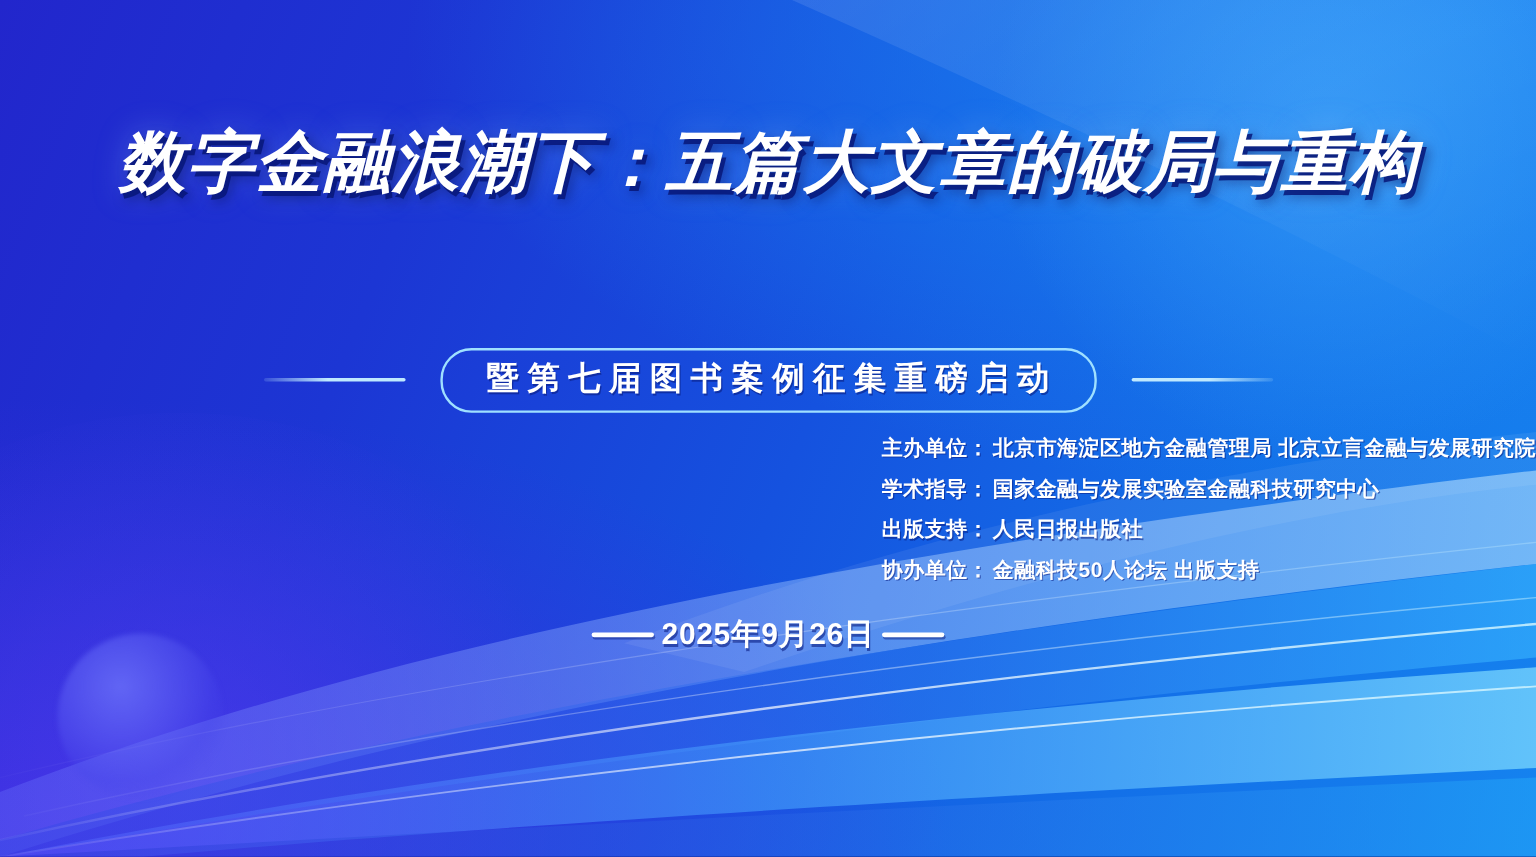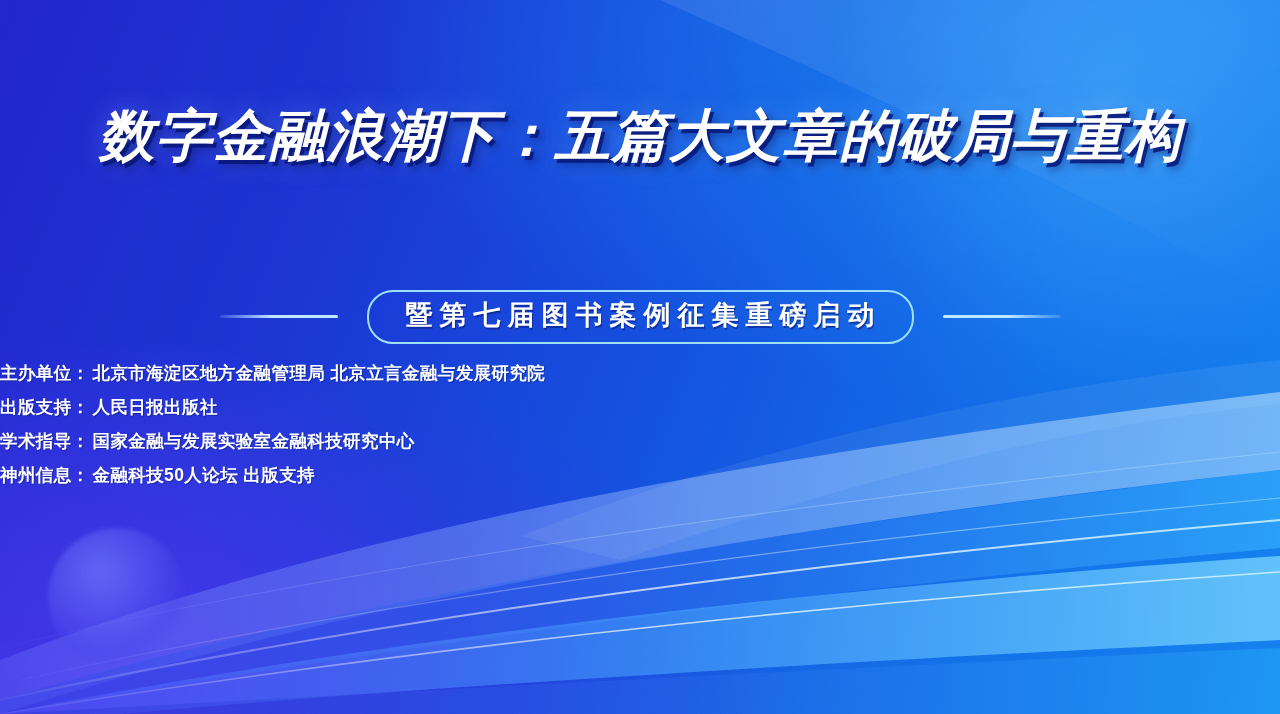--- a/index.html
+++ b/index.html
@@ -88,21 +88,21 @@
     font-weight:700;
     letter-spacing:7px;
     text-indent:7px;
     color:#ffffff;
     text-shadow:1px 2px 0 rgba(10,30,130,.6);
     white-space:nowrap;
   }
 
   .org-block{
     position:absolute;top:358px;left:0;width:1280px;
-    display:flex;flex-direction:column;align-items:flex-start;
+    display:flex;flex-direction:column;align-items:flex-end;
   }
   .org-inner{display:flex;flex-direction:column;gap:4px;}
   .org-line{
     font-size:17.5px;line-height:30px;
     font-weight:700;
     color:#ffffff;
     letter-spacing:.4px;
     text-shadow:1px 1px 0 rgba(10,30,130,.55);
     white-space:nowrap;
   }
@@ -199,26 +199,31 @@
       <span class="pill">暨第七届图书案例征集重磅启动</span>
       <span class="rule right"></span>
     </div>
 
     <div class="org-block">
       <div class="org-inner">
         <div class="org-line">
           <span class="lbl">主办单位：</span><span>北京市海淀区地方金融管理局  北京立言金融与发展研究院</span>
         </div>
         <div class="org-line">
+          <span class="lbl">学术指导：</span><span>国家金融与发展实验室金融科技研究中心</span>
+        </div>
+        <div class="org-line">
           <span class="lbl">出版支持：</span><span>人民日报出版社</span>
         </div>
         <div class="org-line">
-          <span class="lbl">学术指导：</span><span>国家金融与发展实验室金融科技研究中心</span>
-        </div>
-        <div class="org-line">
-          <span class="lbl">神州信息：</span><span>金融科技50人论坛  出版支持</span>
+          <span class="lbl">协办单位：</span><span>金融科技50人论坛  出版支持</span>
         </div>
       </div>
     </div>
 
+    <div class="date-row">
+      <span class="date-dash"></span>
+      <span class="date-text">2025年9月26日</span>
+      <span class="date-dash"></span>
+    </div>
 
   </div>
 </div>
 
 </body></html>

